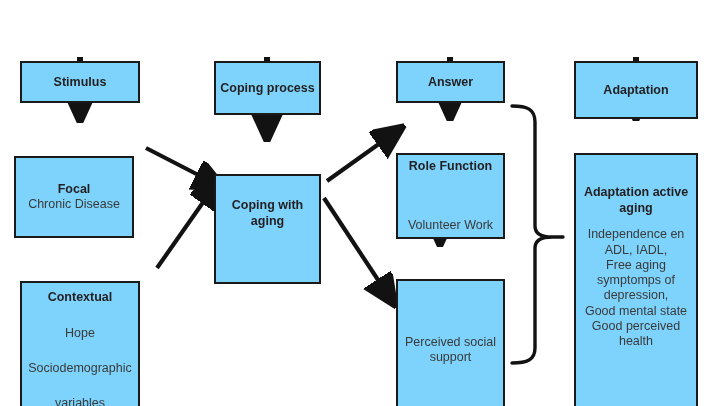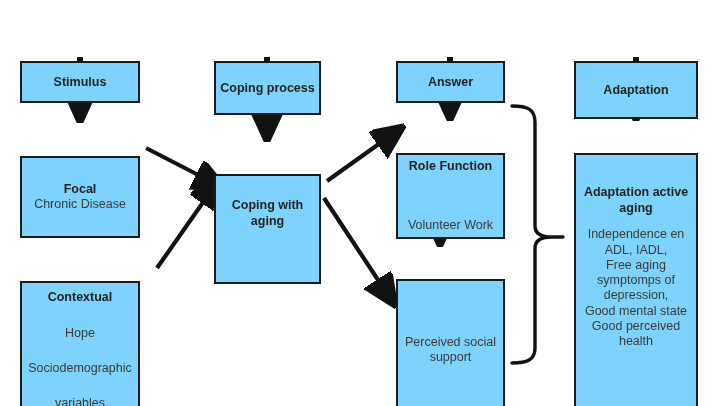--- a/index.html
+++ b/index.html
@@ -150,21 +150,21 @@
   </div>
 
   <div class="node-box header-box" style="left:396px; top:15px; width:109px; height:42px;">
     <span>Answer</span>
   </div>
 
   <div class="node-box header-box" style="left:574px; top:15px; width:124px; height:58px;">
     <span>Adaptation</span>
   </div>
 
-  <div class="node-box node-body-centered" style="left:20px; top:110px; width:120px; height:82px;">
+  <div class="node-box node-body-centered" style="left:14px; top:110px; width:120px; height:82px;">
     <span class="node-title">Focal</span>
     <span class="node-sub">Chronic Disease</span>
   </div>
 
   <div class="node-box node-body-centered" style="left:20px; top:235px; width:120px; height:140px;gap:20px;">
     <span class="node-title">Contextual</span>
     <span class="node-sub">Hope</span>
     <span class="node-sub">Sociodemographic</span>
     <span class="node-sub">variables</span>
   </div>

